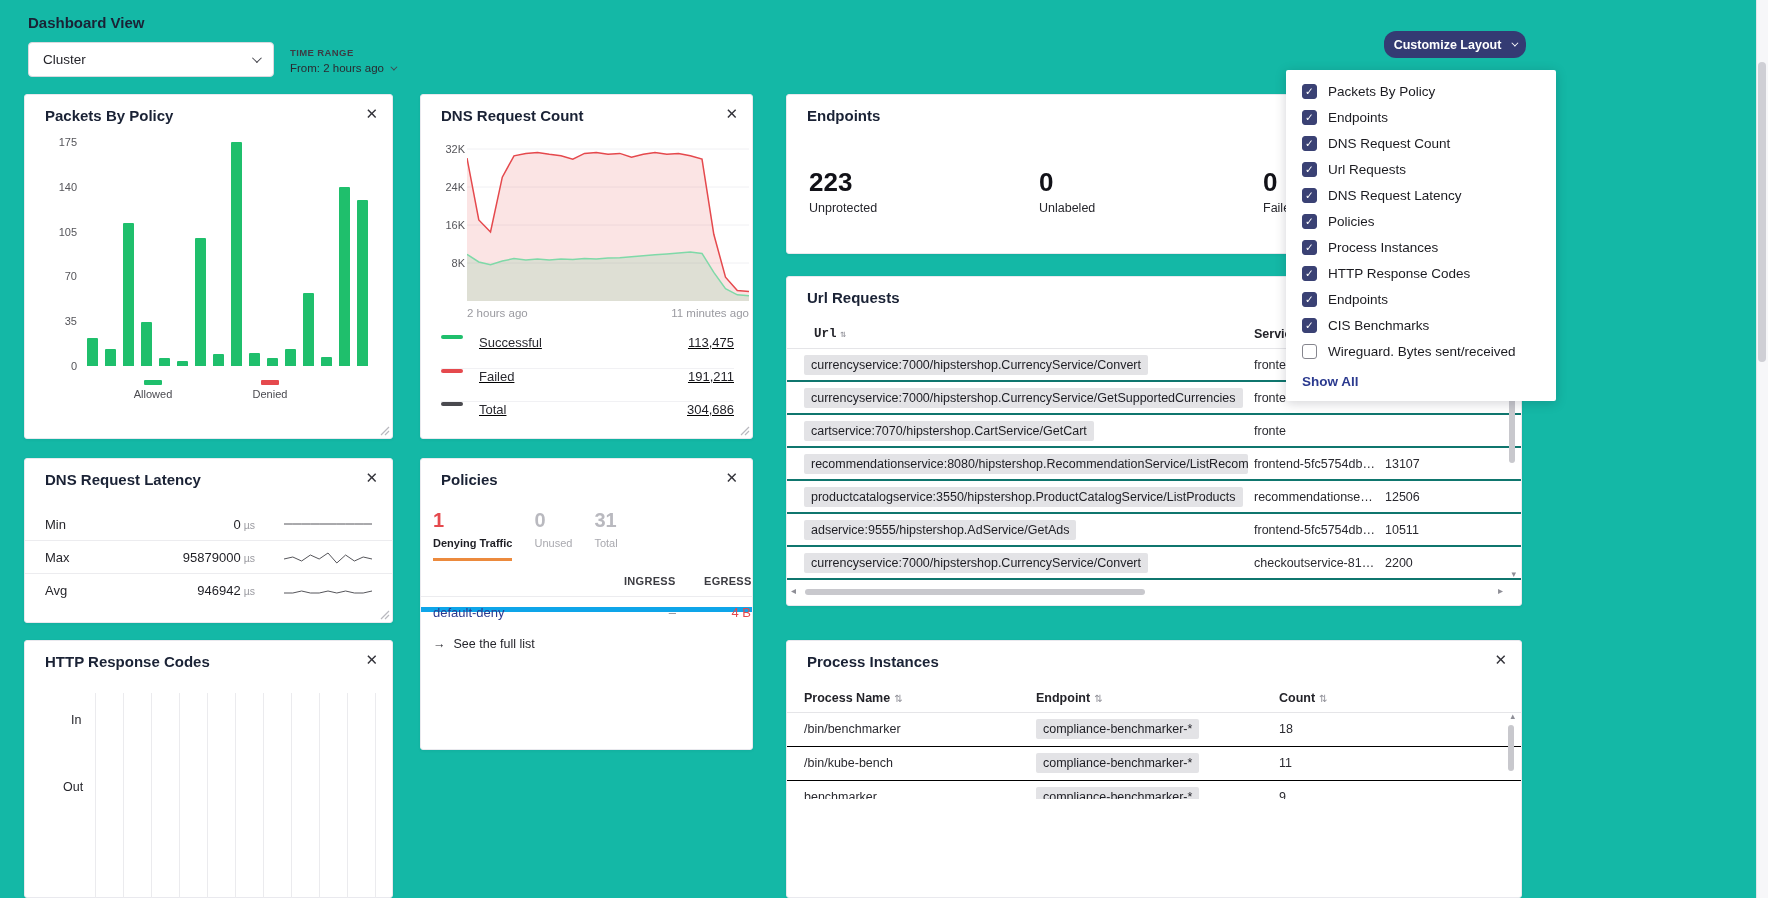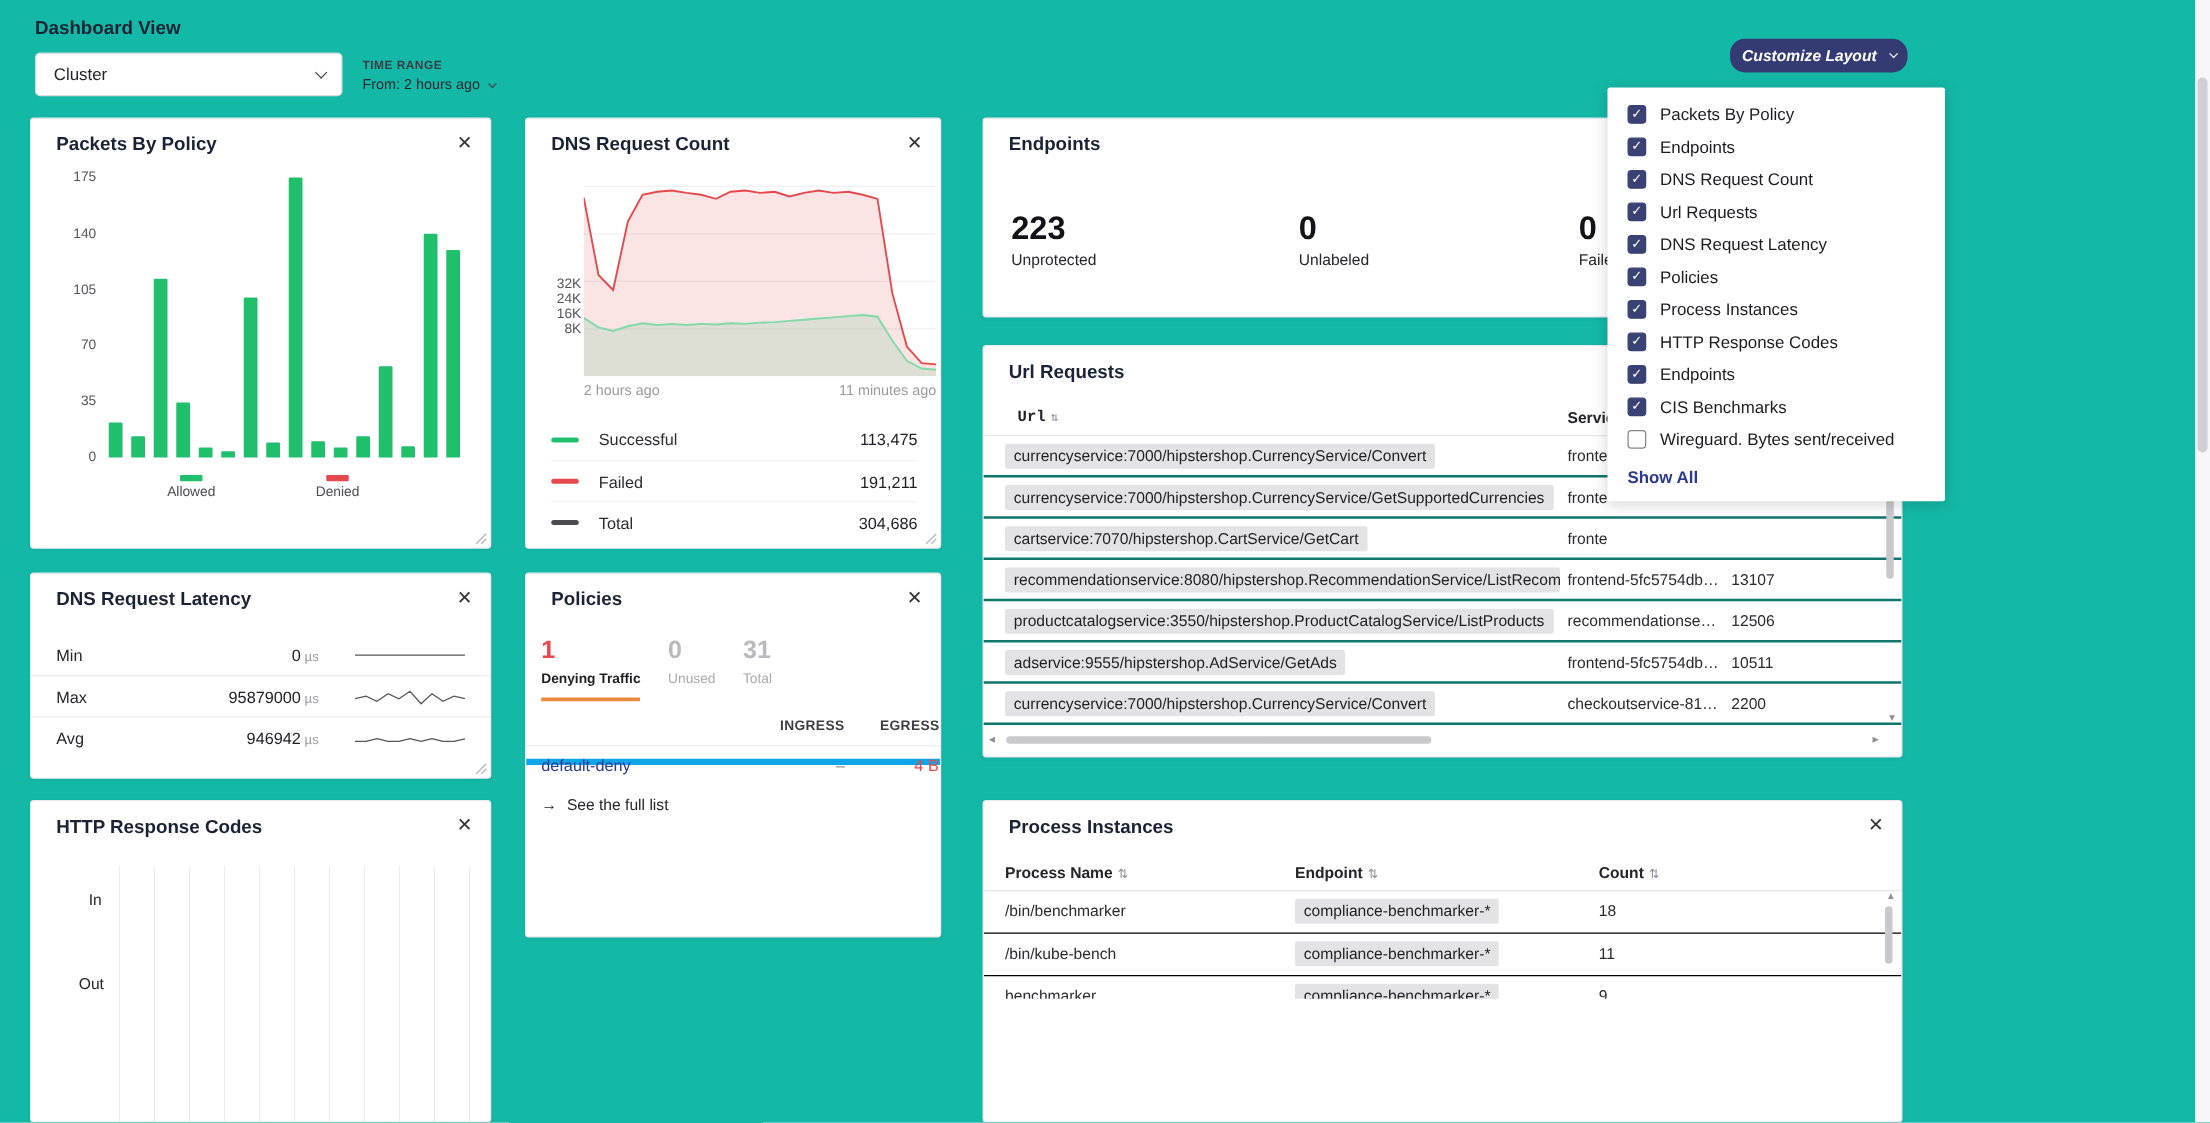--- a/index.html
+++ b/index.html
@@ -12,21 +12,21 @@
     border: 1px solid #d9d9de; border-radius: 4px; display: flex; align-items: center; justify-content: space-between;
     padding: 0 14px; font-size: 13.5px; color: #24242a; cursor: pointer; }
   .chev { display: inline-block; width: 7px; height: 7px; border-right: 1.6px solid currentColor;
     border-bottom: 1.6px solid currentColor; transform: rotate(45deg) translateY(-2px); }
   .chev.sm { width: 5px; height: 5px; }
   .time-range { position: absolute; left: 290px; top: 47px; }
   .tr-label { font-size: 9.5px; font-weight: bold; letter-spacing: .4px; color: #3c3c44; }
   .tr-from { font-size: 11.5px; color: #2a2a30; margin-top: 4px; display: flex; align-items: center; gap: 6px; cursor: pointer; }
   .customize-btn { position: absolute; left: 1384px; top: 31px; width: 142px; height: 27px; background: #343b73;
     color: #fff; border-radius: 12px; display: flex; align-items: center; justify-content: center; gap: 10px;
-    font-size: 12.5px; font-weight: bold; cursor: pointer; font-style: italic; }
+    font-size: 12.5px; font-weight: bold; cursor: pointer; }
 
   
   .card { position: absolute; background: #fff; border: 1px solid #e9e9ee; border-radius: 3px;
     box-shadow: 0 1px 3px rgba(20,20,40,.06); }
   .card-title { position: absolute; left: 20px; top: 12px; font-size: 15px; font-weight: bold; color: #1a2235; }
   .close-btn { position: absolute; right: 14px; top: 10px; font-size: 15px; color: #33333a; cursor: pointer; }
   .resize-handle { position: absolute; right: 2px; bottom: 2px; }
 
   
   #card-pbp { left: 24px; top: 94px; width: 369px; height: 345px; }
@@ -34,26 +34,26 @@
     flex-direction: column; justify-content: space-between; align-items: flex-end; font-size: 11px; color: #55555a; }
   .pbp-plot { position: absolute; left: 60px; top: 47px; width: 300px; height: 224px; display: flex;
     align-items: flex-end; gap: 7px; padding: 0 2px; }
   .pbp-bar { width: 11px; border-radius: 1px 1px 0 0; }
   .pbp-cat { position: absolute; width: 70px; text-align: center; font-size: 11px; color: #4a4a50; }
   .pbp-swatch { position: absolute; width: 18px; height: 5px; border-radius: 1px; }
 
   
   #card-dnsc { left: 420px; top: 94px; width: 333px; height: 345px; }
   .dnsc-yticks { position: absolute; left: 14px; top: 48px; width: 30px; height: 126px; display: flex;
-    flex-direction: column; justify-content: flex-end; align-items: flex-end; font-size: 11px; color: #55555a; }
+    flex-direction: column; justify-content: space-between; align-items: flex-end; font-size: 11px; color: #55555a; }
   .dnsc-svg { position: absolute; left: 46px; top: 46px; }
   .dnsc-xlabels { position: absolute; left: 46px; top: 212px; width: 282px; display: flex;
     justify-content: space-between; font-size: 11.5px; color: #9a9aa0; }
   .dnsc-legend { position: absolute; left: 20px; top: 240px; width: 293px; }
-  .legend-row { height: 33px; display: flex; align-items: center; border-top: 1px solid #f1f1f4; }
+  .legend-row { height: 33px; display: flex; align-items: flex-start; border-top: 1px solid #f1f1f4; text-decoration: underline; }
   .legend-row:first-child { border-top: none; }
   .legend-swatch { width: 22px; height: 4px; border-radius: 2px; }
   .legend-label { margin-left: 16px; font-size: 13px; color: #2a2a30; }
   .legend-value { margin-left: auto; font-size: 13px; color: #1e1e24; }
 
   
   #card-ep { left: 786px; top: 94px; width: 736px; height: 160px; }
   .ep-stat { position: absolute; top: 72px; }
   .ep-value { font-size: 26px; font-weight: bold; color: #121218; }
   .ep-label { font-size: 12.5px; color: #26262c; margin-top: 3px; }

